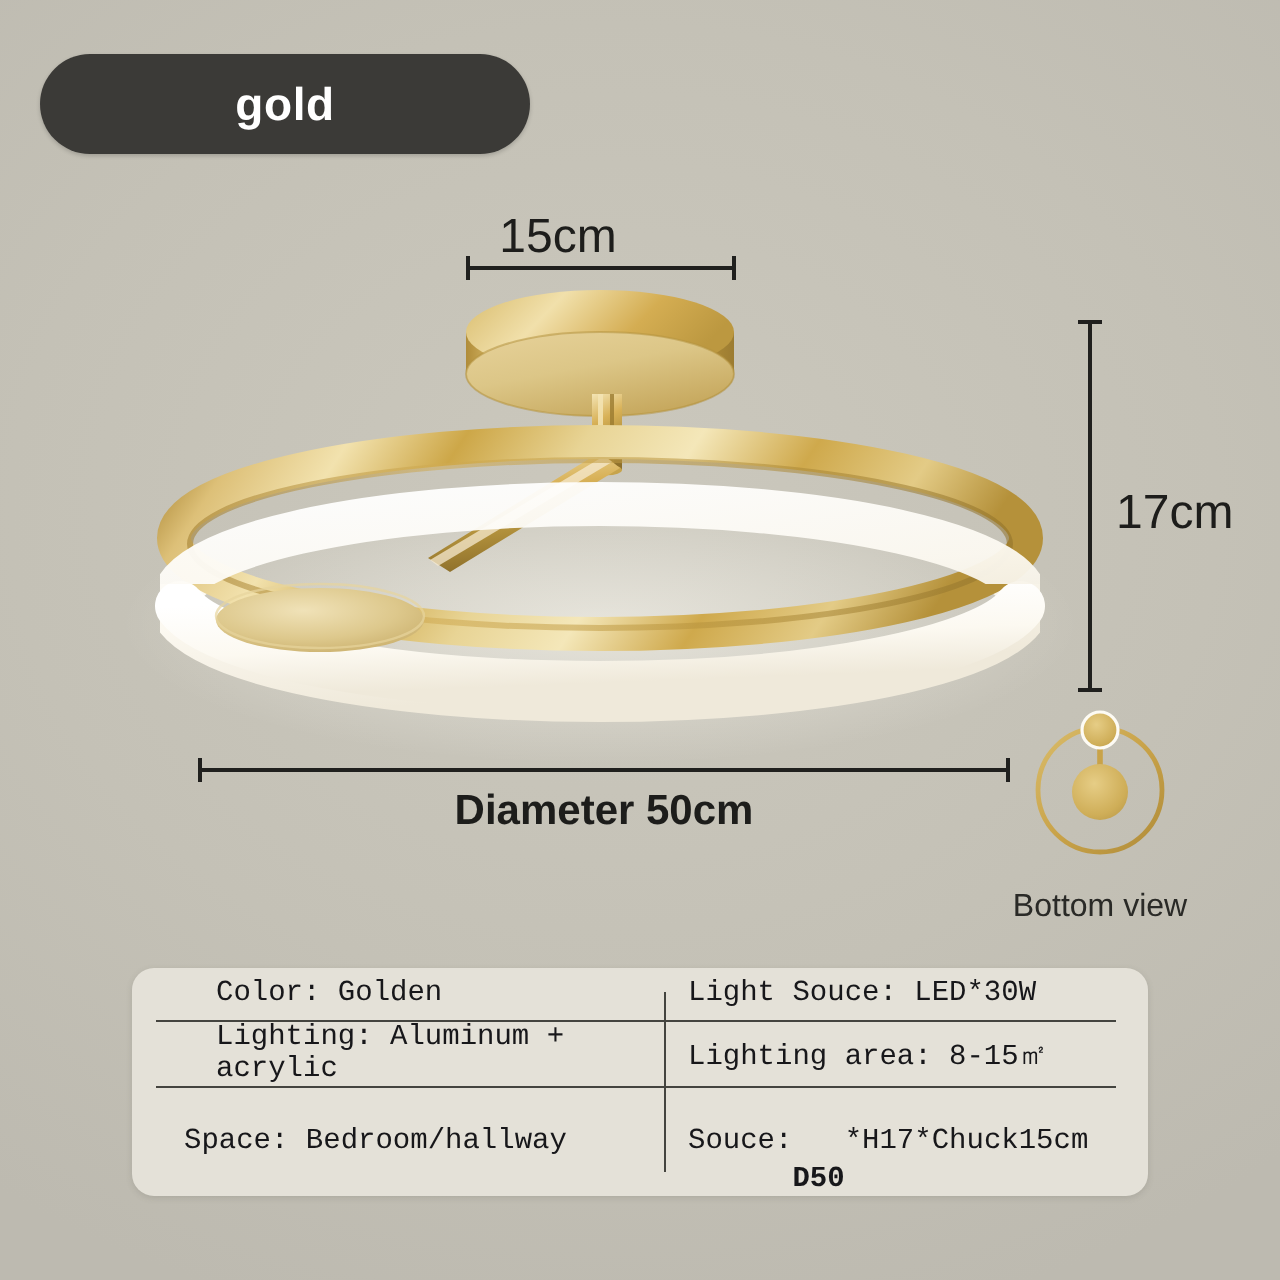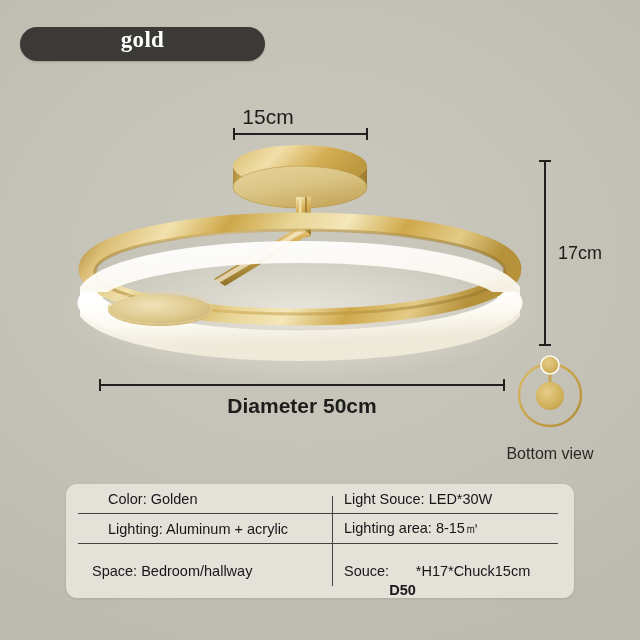--- a/index.html
+++ b/index.html
@@ -23,27 +23,27 @@
     background:
       radial-gradient(ellipse 520px 420px at 48% 40%, #cbc8bd 0%, #c4c1b6 58%, #bdbab0 100%);
   }
 
   
   .badge {
     position: absolute;
     left: 20px;
     top: 27px;
     width: 245px;
-    height: 34px;
+    height: 50px;
     border-radius: 26px;
     background: #3b3a37;
     display: flex;
+    align-items: center;
     justify-content: center;
     box-shadow: 0 1px 2px rgba(0,0,0,0.18);
-    font-family: Liberation Serif, serif;
   }
   .badge-label {
     color: #ffffff;
     font-size: 23px;
     font-weight: bold;
     letter-spacing: 0.3px;
   }
 
   
   .dim-h {
@@ -77,27 +77,27 @@
   }
   .dim-v::before { top: 0; }
   .dim-v::after  { bottom: 0; }
 
   .dim-text {
     position: absolute;
     color: #1d1d1b;
     white-space: nowrap;
   }
   #label-15cm {
-    left: 268px; top: 105px;
-    font-size: 21px;
+    left: 279px; top: 105px;
+    font-size: 24px;
     transform: translateX(-50%);
   }
   #label-17cm {
     left: 558px; top: 243px;
-    font-size: 18px;
+    font-size: 24px;
   }
   #label-diameter {
     left: 302px; top: 394px;
     font-size: 21px;
     font-weight: bold;
     transform: translateX(-50%);
   }
   #label-bottomview {
     left: 550px; top: 445px;
     font-size: 16px;
@@ -114,20 +114,21 @@
   
   .spec-panel {
     position: absolute;
     left: 66px;
     top: 484px;
     width: 508px;
     height: 114px;
     background: #e4e1d8;
     border-radius: 11px;
     box-shadow: 0 1px 3px rgba(90,88,80,0.18);
+    font-family: Liberation Mono, monospace;
   }
   .spec-grid {
     position: absolute;
     inset: 0;
     display: grid;
     grid-template-columns: 1fr 1fr;
     grid-template-rows: 1fr 1fr 1fr;
   }
   .spec-cell {
     display: flex;

